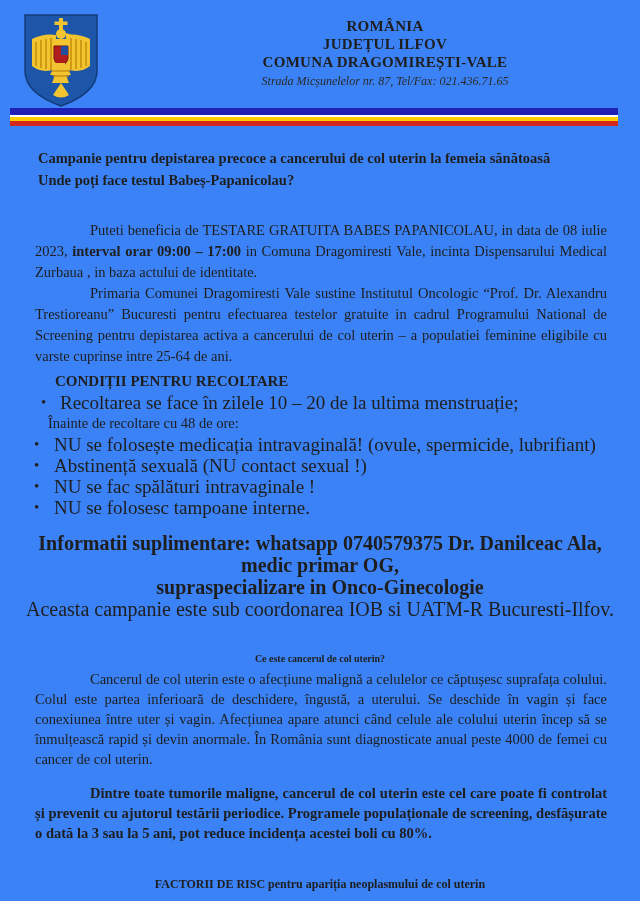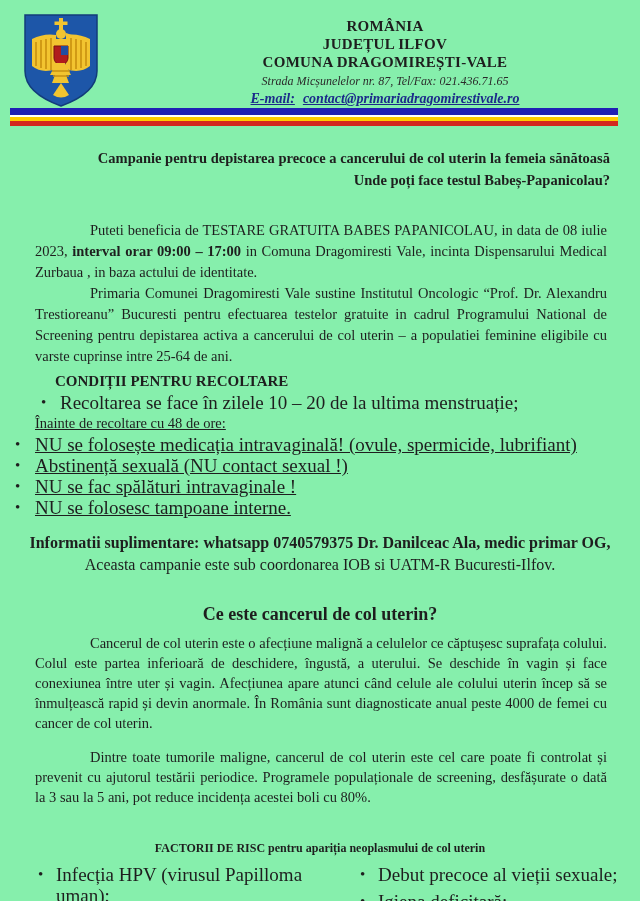--- a/index.html
+++ b/index.html
@@ -2,60 +2,60 @@
 <html><head>
 <meta charset="utf-8">
 <style>
   * { box-sizing: border-box; margin: 0; padding: 0; }
   html, body { background: #e8e8e8; }
   .page {
     position: relative;
     width: 640px;
     height: 901px;
     margin: 0 auto;
-    background: #86efac;
+    background: #3b82f6;
     font-family: "Liberation Serif", serif;
     color: #1e1e1e;
     overflow: hidden;
   }
   
   .header { position: relative; height: 108px; }
   .arms { position: absolute; left: 22px; top: 13px; width: 78px; height: 95px; }
   .header-text { position: absolute; left: 140px; top: 17px; width: 490px; text-align: center; }
   .h-line { font-weight: bold; font-size: 15px; line-height: 18px; letter-spacing: .3px; }
   .h-address { font-style: italic; font-size: 12px; line-height: 17px; margin-top: 2px; color:#2a2a2a; }
   .h-email { font-style: italic; font-weight: bold; font-size: 14px; line-height: 17px; color: #1b2a8a; }
   .h-email a { color: #1b2a8a; text-decoration: underline; }
   .h-email .lbl { text-decoration: underline; margin-right: 8px; }
   
   .tricolor { margin-left: 10px; width: 608px; }
   .stripe-blue  { height: 7px; }
   .stripe-gap   { height: 2px; background: #fff; }
   .stripe-yellow{ height: 4px; }
   .stripe-red   { height: 5px; }
   
-  .doc-title { margin-top: 21px; text-align: right; font-weight: bold; font-size: 14.5px; line-height: 22px; padding: 0 30px; margin-left: 28px; }
+  .doc-title { margin-top: 21px; text-align: left; font-weight: bold; font-size: 14.5px; line-height: 22px; padding: 0 38px; }
   .para { margin: 0 33px 0 35px; text-align: justify; font-size: 14.5px; line-height: 21px; text-indent: 55px; }
   .para.first { margin-top: 29px; }
   .section-heading { margin: 4px 0 0 55px; font-weight: bold; font-size: 15px; line-height: 21px; }
   ul.plainlist { list-style: none; }
   ul.plainlist li { position: relative; font-size: 19px; line-height: 21px; }
   ul.plainlist li::before { content: "\2022"; position: absolute; font-size: 15px; }
   .cond-first { margin-left: 60px; }
   .cond-first li::before { left: -19px; }
-  .before-note { margin-left: 35px; font-size: 14.5px; line-height: 21px; text-decoration: underline; }
-  .cond-rest { margin-left: 35px; text-decoration: underline; }
+  .before-note { margin-left: 48px; font-size: 14.5px; line-height: 21px; }
+  .cond-rest { margin-left: 54px; }
   .cond-rest li { line-height: 22px; }
   .cond-rest li::before { left: -20px; }
-  .center-block { margin-top: 14px; text-align: center; font-size: 16px; line-height: 22px; padding: 0 20px; }
+  .center-block { margin-top: 14px; text-align: center; font-size: 20px; line-height: 22px; padding: 0 20px; }
   .center-block .b { font-weight: bold; }
-  .mid-heading { margin-top: 28px; text-align: center; font-weight: bold; font-size: 18px; line-height: 21px; }
+  .mid-heading { margin-top: 28px; text-align: center; font-weight: bold; font-size: 10px; line-height: 21px; }
   .about-para { margin: 0 33px 0 35px; text-align: justify; font-size: 14.5px; line-height: 20px; text-indent: 55px; }
-  .about-para.p1 { margin-top: 8px; }
-  .about-para.p2 { margin-top: 14px; }
+  .about-para.p1 { }
+  .about-para.p2 { margin-top: 14px; font-weight: bold; }
   .risk-heading { margin-top: 31px; text-align: center; font-weight: bold; font-size: 12px; line-height: 21px; }
   .risk-cols { display: flex; margin-top: 5px; }
   .risk-col-left  { width: 320px; padding-left: 56px; }
   .risk-col-right { flex: 1; padding-left: 58px; }
   .risk-cols ul.plainlist li { line-height: 21px; margin-bottom: 6px; max-width: 252px; }
   .risk-cols ul.plainlist li::before { left: -18px; }
 </style>
 </head>
 <body>
 
@@ -86,23 +86,20 @@
         <path d="M34,50 l-6,12 h5 l-3,8 h17 l-3,-8 h5 l-6,-12 z" fill="#f2c430"></path>
         <path d="M39,70 l-8,12 q8,5 16,0 z" fill="#f2c430"></path>
         <path d="M30,58 h18 M31,63 h16" stroke="#c89010" stroke-width="1.3"></path>
       </svg>
     </div>
     <div class="header-text">
       <div class="h-line">ROMÂNIA</div>
       <div class="h-line">JUDEȚUL ILFOV</div>
       <div class="h-line">COMUNA DRAGOMIREȘTI-VALE</div>
       <div class="h-address">Strada Micșunelelor nr. 87, Tel/Fax: 021.436.71.65</div>
-      <div class="h-email">
-        <span class="lbl">E-mail:</span><a href="#">contact@primariadragomirestivale.ro</a>
-      </div>
     </div>
   </div>
 
   <div class="tricolor">
     <div class="stripe-blue" style="background: rgb(32, 32, 180);"></div>
     <div class="stripe-gap"></div>
     <div class="stripe-yellow" style="background: rgb(255, 204, 0);"></div>
     <div class="stripe-red" style="background: rgb(211, 40, 30);"></div>
   </div>
 
@@ -121,20 +118,21 @@
   <div class="before-note">Înainte de recoltare cu 48 de ore:</div>
   <ul class="plainlist cond-rest">
     <li>NU se folosește medicația intravaginală! (ovule, spermicide, lubrifiant)</li>
     <li>Abstinență sexuală (NU contact sexual !)</li>
     <li>NU se fac spălături intravaginale !</li>
     <li>NU se folosesc tampoane interne.</li>
   </ul>
 
   <div class="center-block">
     <div class="b">Informatii suplimentare: whatsapp 0740579375 Dr. Danilceac Ala, medic primar OG,</div>
+    <div class="b">supraspecializare in Onco-Ginecologie</div>
     <div>Aceasta campanie este sub coordonarea IOB si UATM-R Bucuresti-Ilfov.</div>
   </div>
 
   <div class="mid-heading">Ce este cancerul de col uterin?</div>
   <p class="about-para p1">Cancerul de col uterin este o afecțiune malignă a celulelor ce căptușesc suprafața colului. Colul este partea inferioară de deschidere, îngustă, a uterului. Se deschide în vagin și face conexiunea între uter și vagin. Afecțiunea apare atunci când celule ale colului uterin încep să se înmulțească rapid și devin anormale. În România sunt diagnosticate anual peste 4000 de femei cu cancer de col uterin.</p>
   <p class="about-para p2">Dintre toate tumorile maligne, cancerul de col uterin este cel care poate fi controlat și prevenit cu ajutorul testării periodice. Programele populaționale de screening, desfășurate o dată la 3 sau la 5 ani, pot reduce incidența acestei boli cu 80%.</p>
 
   <div class="risk-heading">FACTORII DE RISC pentru apariția neoplasmului de col uterin</div>
   <div class="risk-cols">
     <div class="risk-col-left">

